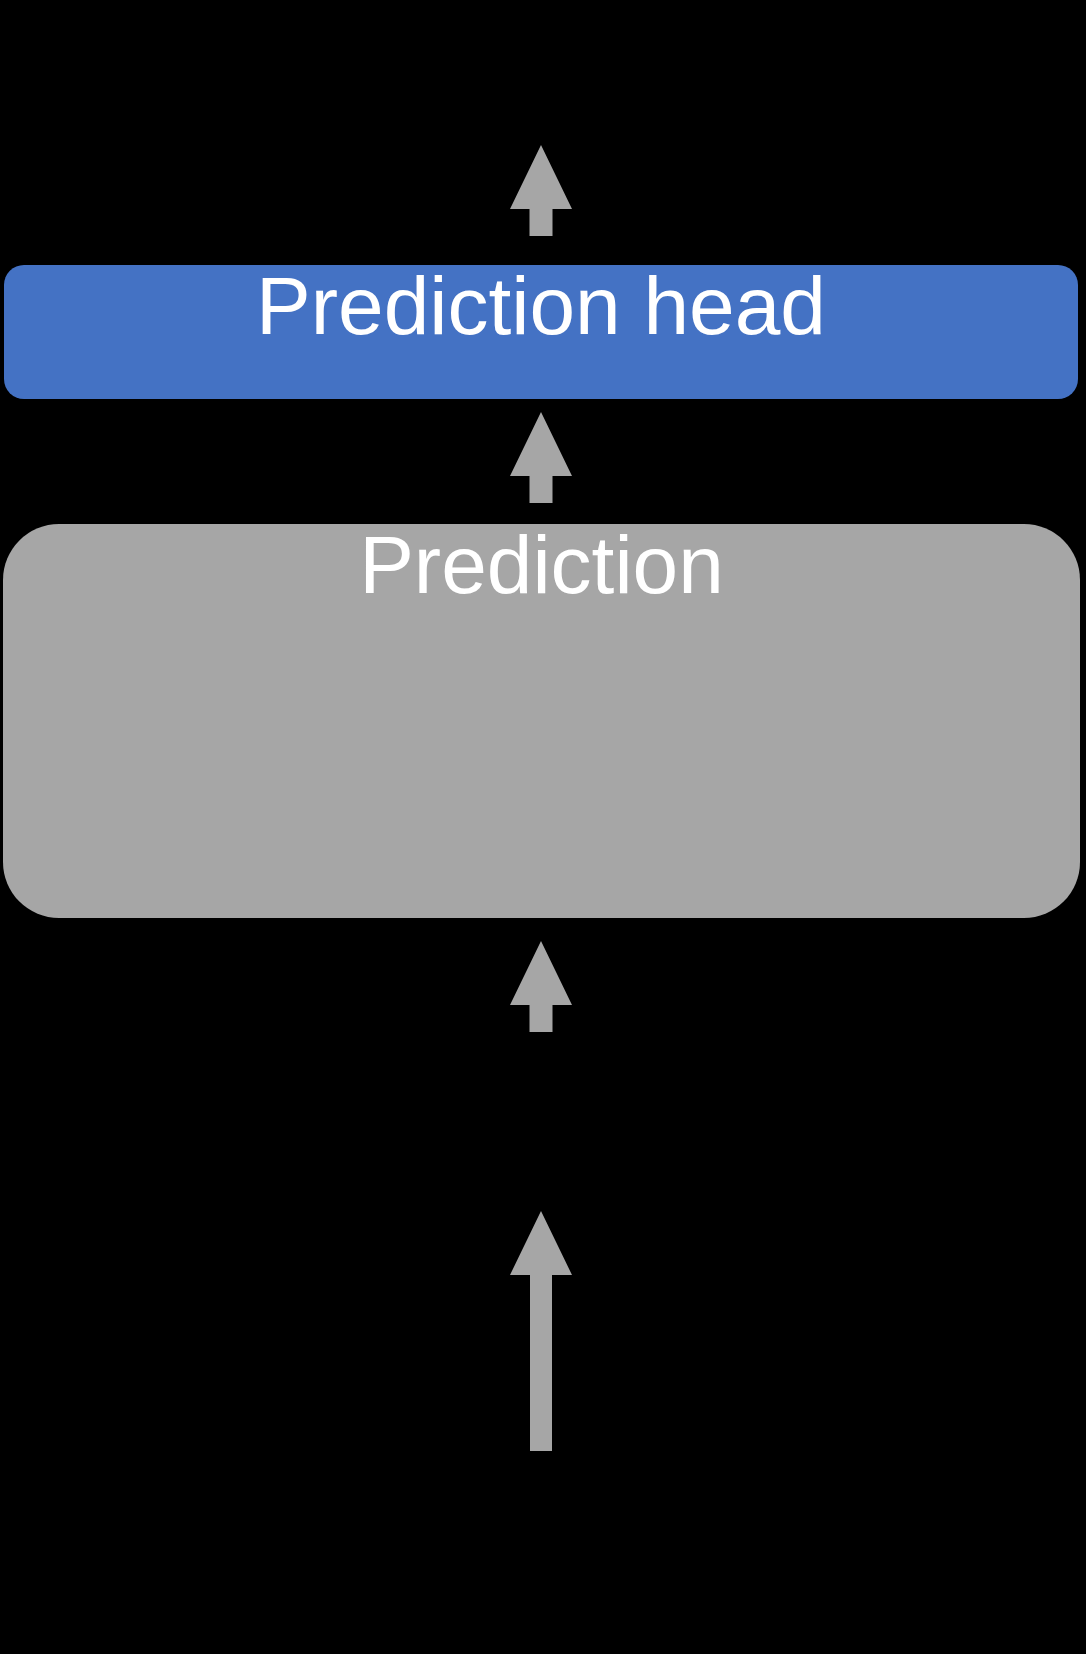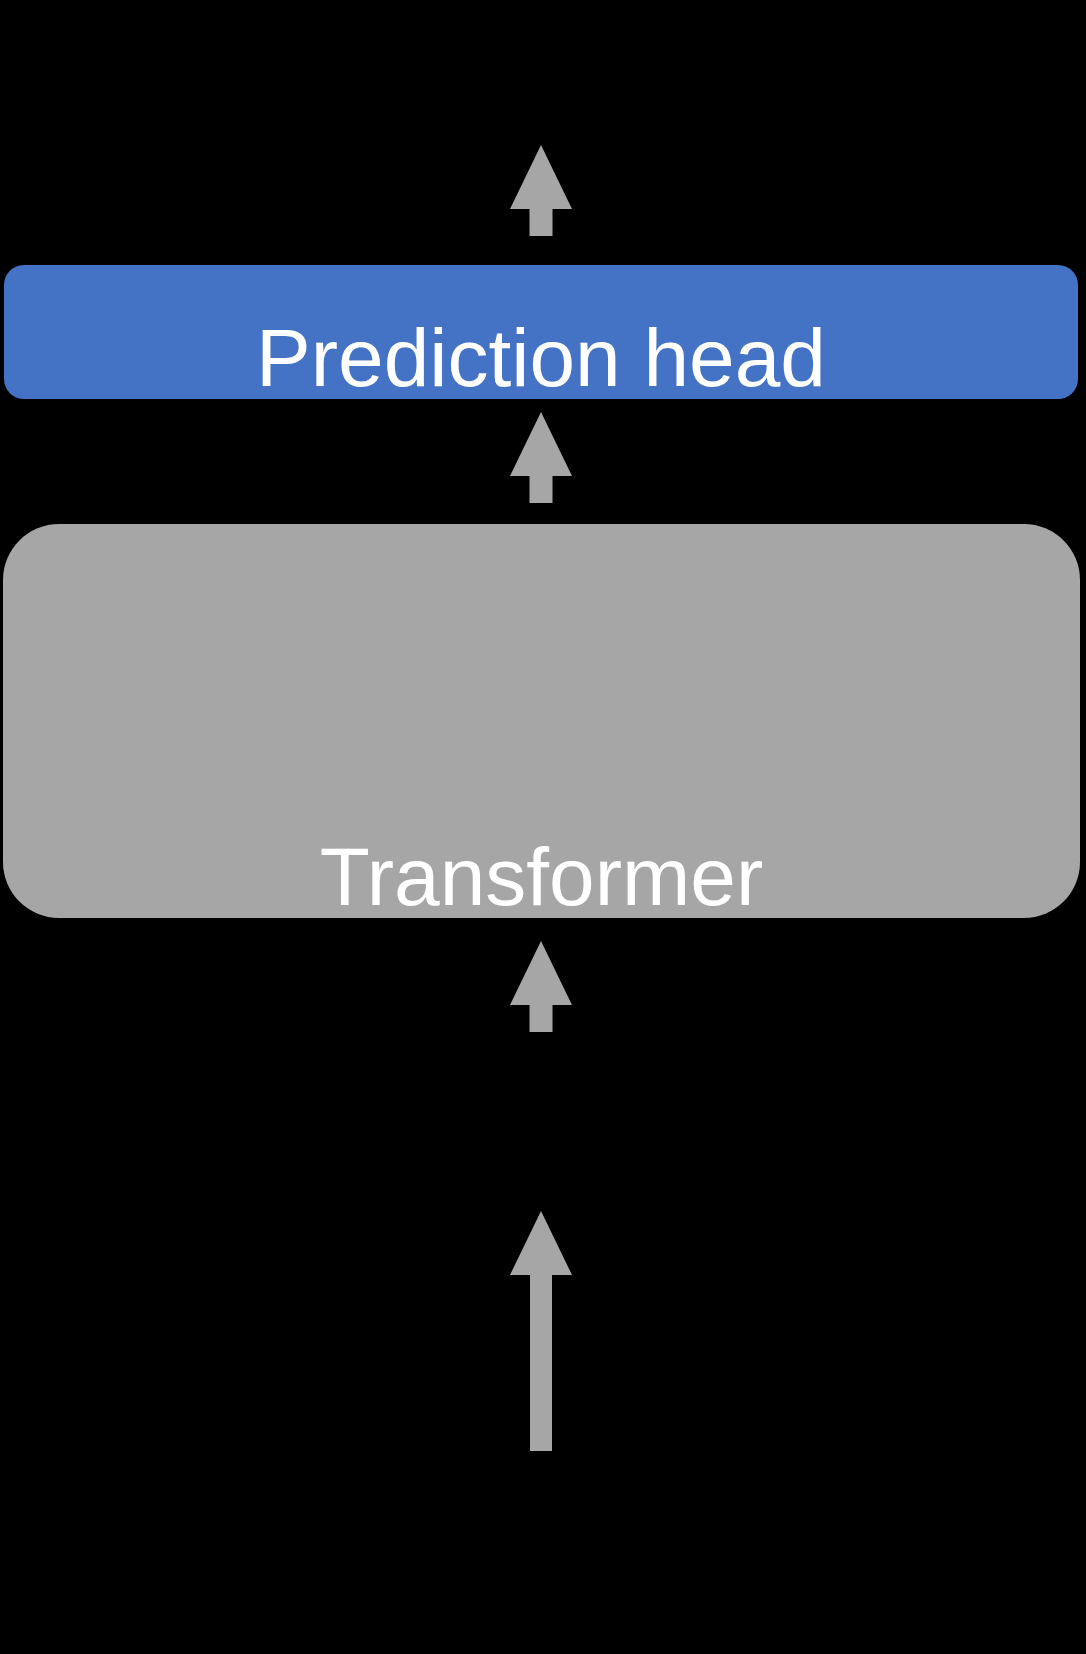--- a/index.html
+++ b/index.html
@@ -11,21 +11,21 @@
     position: relative;
     width: 1086px;
     height: 1654px;
     background: #000000;
     overflow: hidden;
     font-family: "Liberation Sans", sans-serif;
   }
   .node {
     position: absolute;
     display: flex;
-    align-items: flex-end;
+    align-items: flex-start;
     justify-content: center;
     box-sizing: border-box;
   }
   .node-label {
     color: #FFFFFF;
     font-size: 82px;
     font-weight: 400;
     line-height: 1;
     white-space: nowrap;
     letter-spacing: 0px;
@@ -66,21 +66,21 @@
 
   <div class="node node-prediction-head" style="background-color: rgb(68, 114, 196);">
     <span class="node-label" style="color: rgb(255, 255, 255);">Prediction head</span>
   </div>
 
   <svg class="arrow arrow-to-head" viewBox="0 0 62 91" preserveAspectRatio="none">
     <polygon points="31,0 62,64 42.5,64 42.5,91 19.5,91 19.5,64 0,64" style="fill: rgb(166, 166, 166);"></polygon>
   </svg>
 
   <div class="node node-transformer" style="background-color: rgb(166, 166, 166);">
-    <span class="node-label" style="color: rgb(255, 255, 255);">Transformer</span>
+    <span class="node-label" style="color: rgb(255, 255, 255);">Prediction</span>
   </div>
 
   <svg class="arrow arrow-to-trans" viewBox="0 0 62 91" preserveAspectRatio="none">
     <polygon points="31,0 62,64 42.5,64 42.5,91 19.5,91 19.5,64 0,64" style="fill: rgb(166, 166, 166);"></polygon>
   </svg>
 
   <svg class="arrow arrow-input" viewBox="0 0 62 240" preserveAspectRatio="none">
     <polygon points="31,0 62,64 42,64 42,240 20,240 20,64 0,64" style="fill: rgb(166, 166, 166);"></polygon>
   </svg>
 

